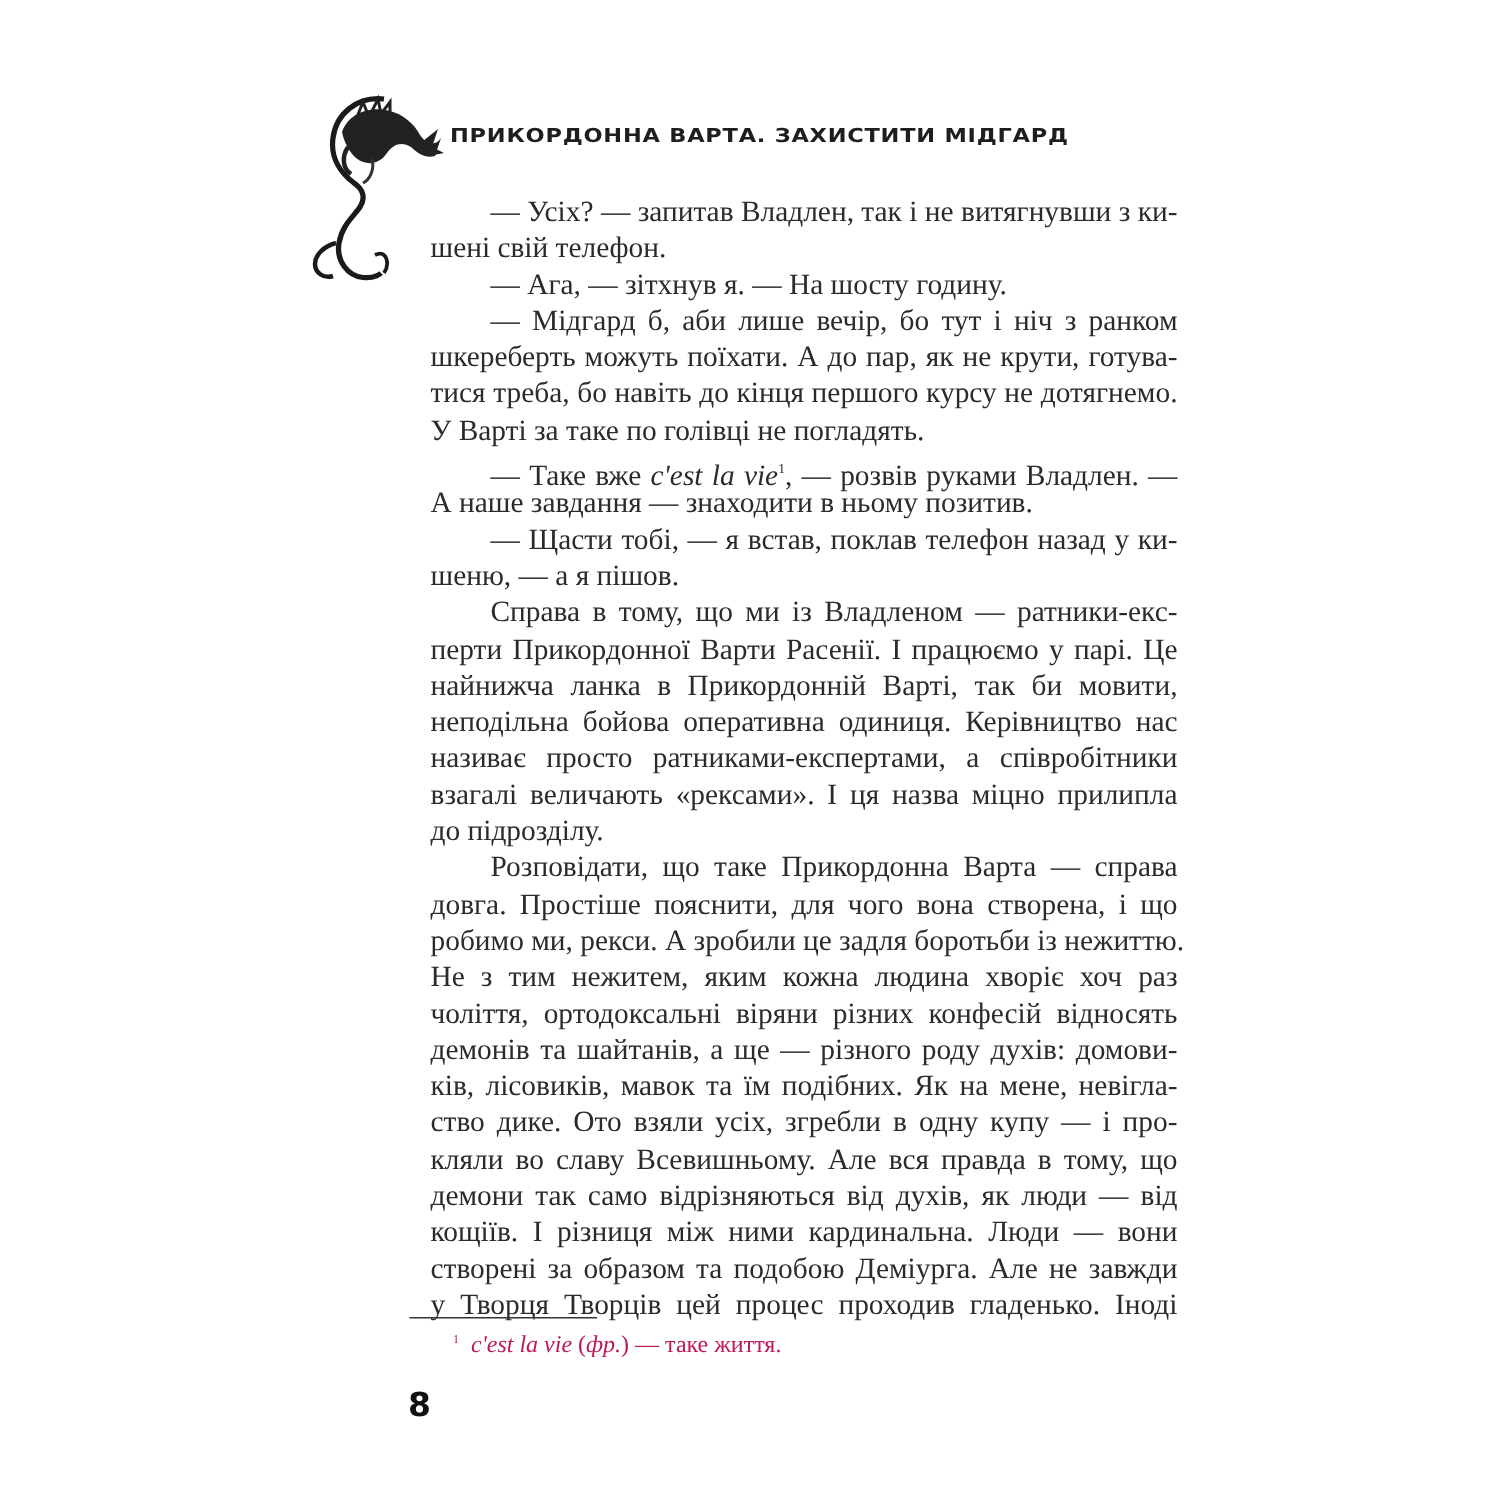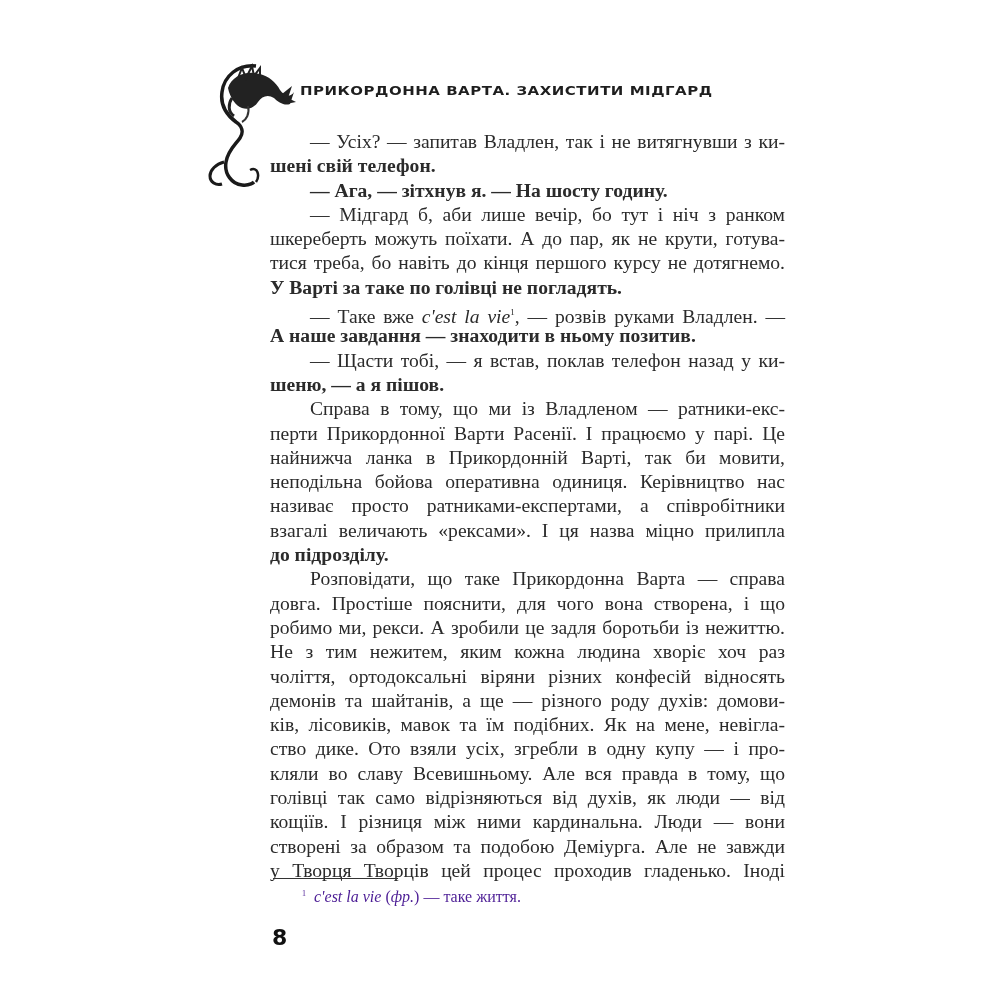--- a/index.html
+++ b/index.html
@@ -1,25 +1,25 @@
 <!DOCTYPE html>
 <html><head>
 <meta charset="utf-8">
 <style>
   html, body { margin: 0; padding: 0; background: #ffffff; }
   body { width: 1000px; height: 1000px; position: relative; overflow: hidden; font-family: "Liberation Serif", "DejaVu Serif", serif; color: #2b2b2b; }
   .dragon { position: absolute; left: 198px; top: 58px; width: 110px; height: 130px; }
   .running-head { position: absolute; left: 300px; top: 83px; font-family: "DejaVu Sans", sans-serif; font-size: 15px; letter-spacing: 0.5px; color: #1e1e1e; font-weight: bold; text-transform: uppercase; transform: scaleY(0.85); transform-origin: left top; }
   .text-block { position: absolute; left: 270px; top: 130px; width: 515px; font-size: 19.6px; line-height: 24.3px; text-align: justify; }
-  .line { display: block; white-space: nowrap; text-align: justify; text-align-last: justify; height: 24.3px; }
-  .line.last { text-align-last: left; font-weight: bold; }
+  .line { display: block; white-space: nowrap; text-align: justify; text-align-last: justify; height: 24.3px; margin-left: 17px; }
+  .line.last { text-align-last: left; }
   .indent { padding-left: 40px; }
   sup { font-size: 9px; vertical-align: 8px; }
   .fn-rule { position: absolute; left: 273px; top: 878px; width: 125px; height: 1px; background: #333; }
-  .footnote { position: absolute; left: 302px; top: 888px; font-size: 16px; color: #4c1d95; }
+  .footnote { position: absolute; left: 302px; top: 888px; font-size: 16px; color: #be185d; }
   .footnote sup { font-size: 8px; vertical-align: 6px; margin-right: 8px; }
   .page-number { position: absolute; left: 272px; top: 925px; font-family: "DejaVu Sans", sans-serif; font-weight: bold; font-size: 22px; color: #111; }
   em { font-style: italic; }
 </style>
 </head>
 <body>
 
 <div>
 
   <svg class="dragon" viewBox="0 0 110 130">
@@ -56,21 +56,21 @@
       <span class="line last">до підрозділу.</span>
       <span class="line indent">Розповідати, що таке Прикордонна Варта — справа</span>
       <span class="line">довга. Простіше пояснити, для чого вона створена, і що</span>
       <span class="line">робимо ми, рекси. А зробили це задля боротьби із нежиттю.</span>
       <span class="line">Не з тим нежитем, яким кожна людина хворіє хоч раз</span>
       <span class="line">чоліття, ортодоксальні віряни різних конфесій відносять</span>
       <span class="line">демонів та шайтанів, а ще — різного роду духів: домови-</span>
       <span class="line">ків, лісовиків, мавок та їм подібних. Як на мене, невігла-</span>
       <span class="line">ство дике. Ото взяли усіх, згребли в одну купу — і про-</span>
       <span class="line">кляли во славу Всевишньому. Але вся правда в тому, що</span>
-      <span class="line">голівці так само відрізняються від духів, як люди — від</span>
+      <span class="line">демони так само відрізняються від духів, як люди — від</span>
       <span class="line">кощіїв. І різниця між ними кардинальна. Люди — вони</span>
       <span class="line">створені за образом та подобою Деміурга. Але не завжди</span>
       <span class="line">у Творця Творців цей процес проходив гладенько. Іноді</span>
     </div>
 
   <div class="fn-rule"></div>
 
   <div class="footnote">
     <sup>1</sup><em>c'est la vie</em> (<em>фр.</em>) <span>— таке життя.</span>
   </div>

